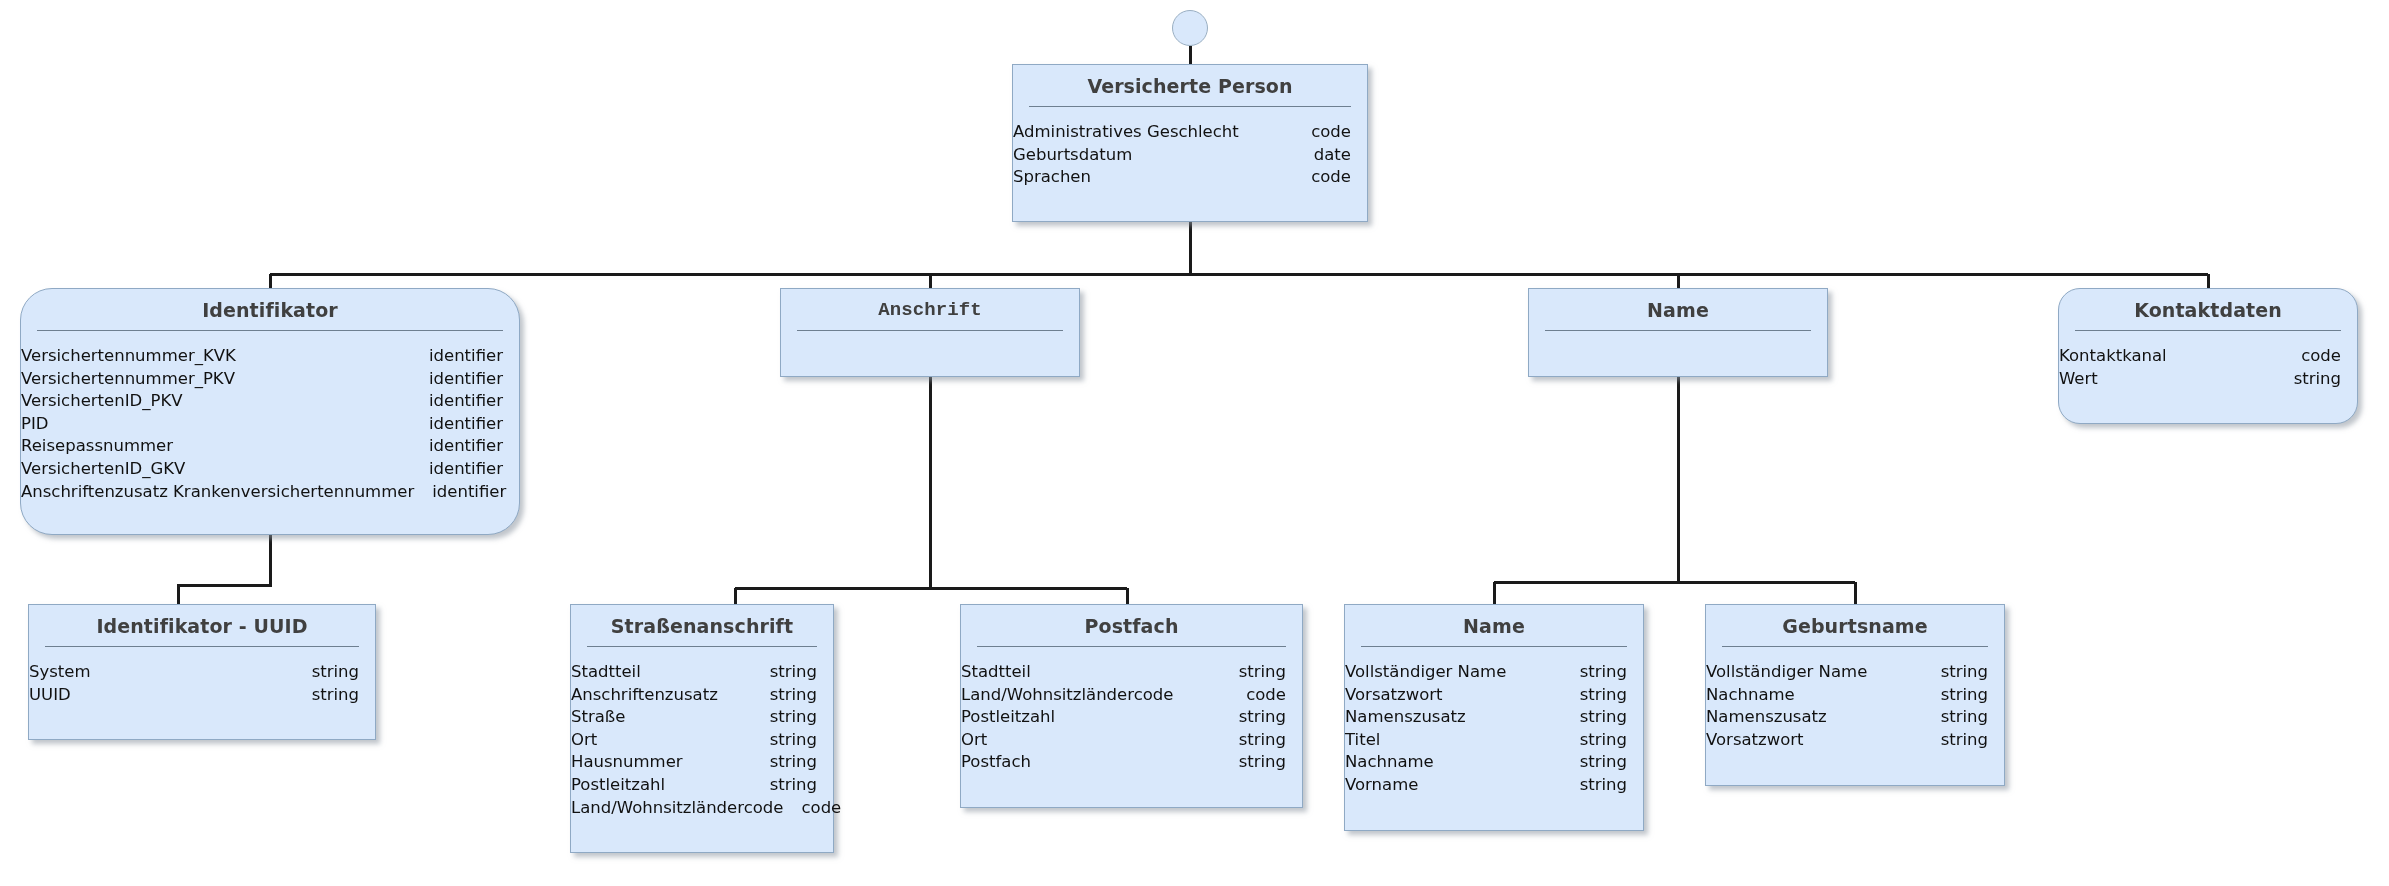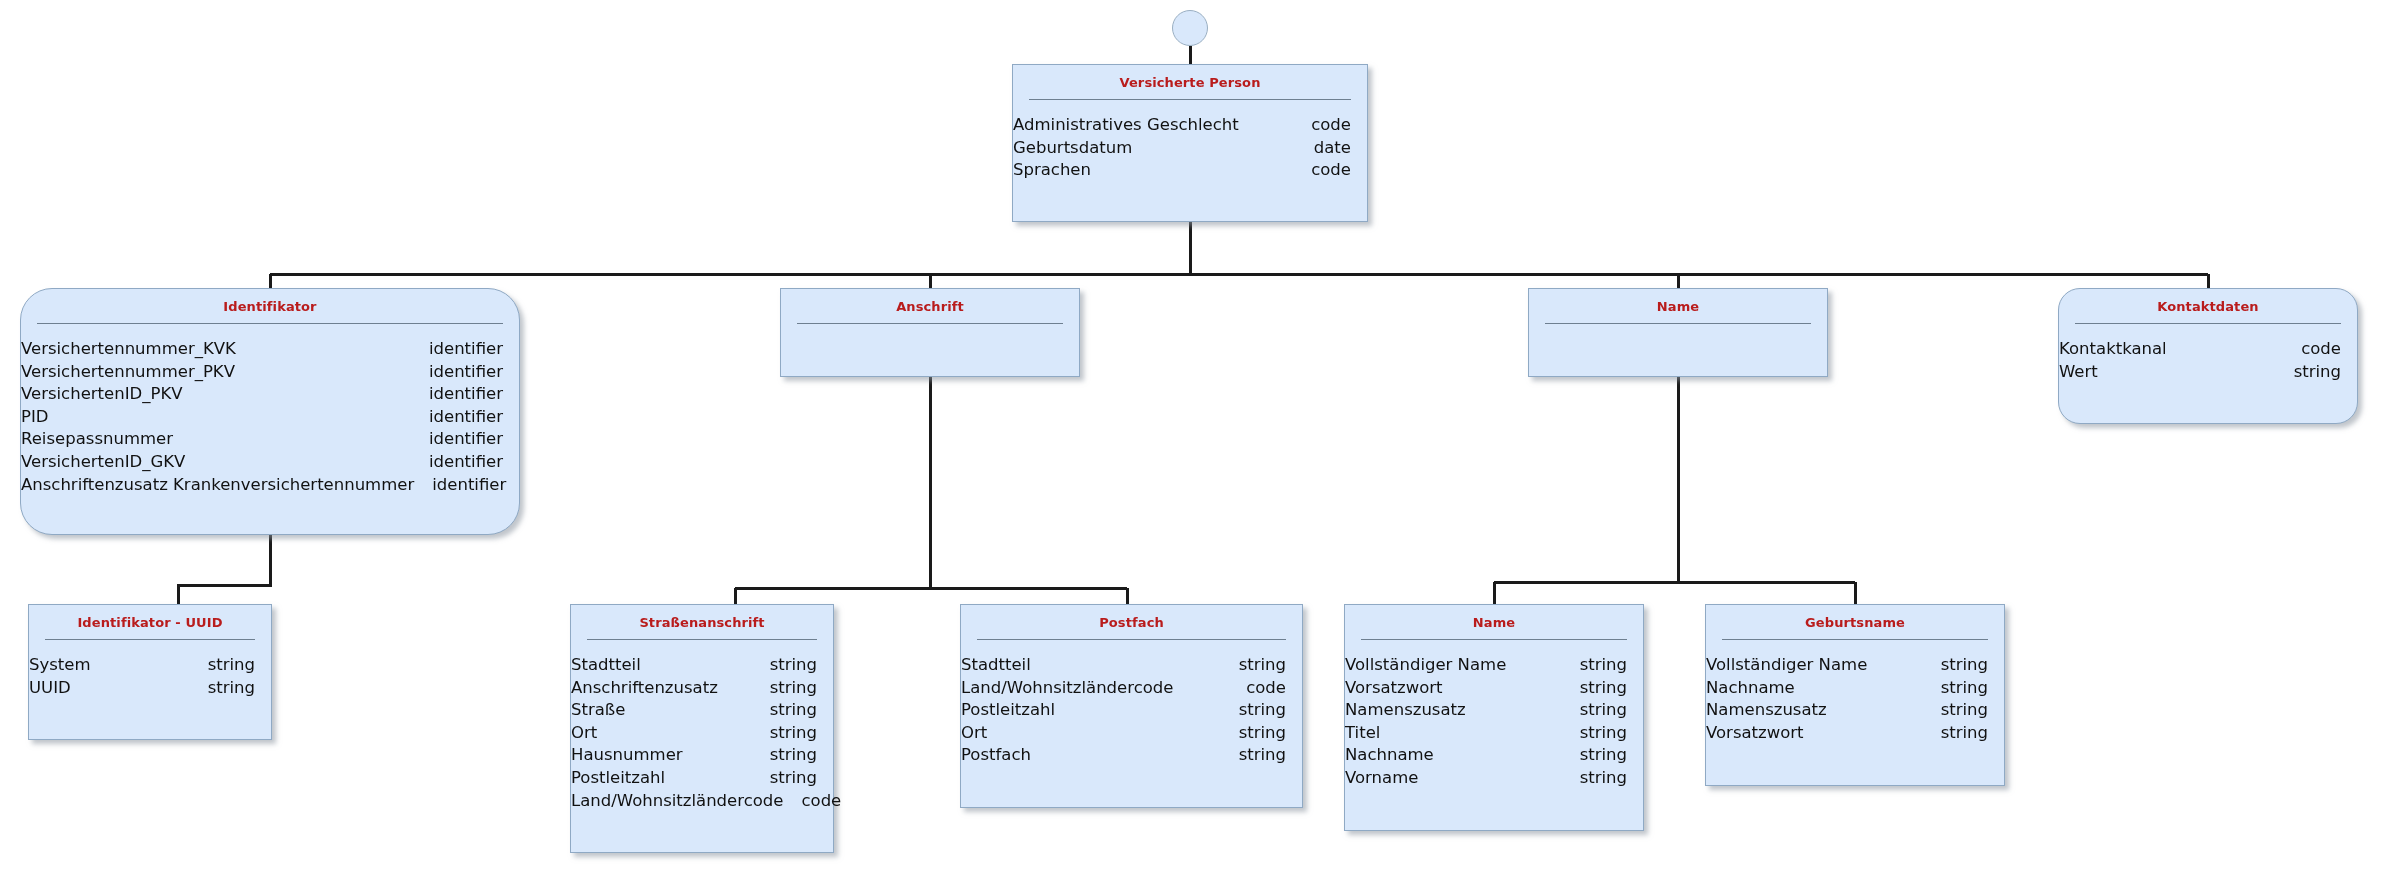--- a/index.html
+++ b/index.html
@@ -33,22 +33,22 @@
     position: absolute;
     box-sizing: border-box;
     background: #d9e8fb;
     border: 1px solid #8fa9c4;
     box-shadow: 4px 4px 5px rgba(140,150,160,0.55);
     z-index: 3;
   }
   .uml-title {
     text-align: center;
     font-weight: bold;
-    font-size: 13px;
-    color: #b91c1c;
+    font-size: 19px;
+    color: #404040;
     padding: 10px 10px 9px 10px;
     letter-spacing: 0.1px;
     white-space: nowrap;
   }
   .uml-divider {
     height: 0;
     border-top: 1px solid #6e7f90;
     margin: 0 16px;
   }
   .uml-attrs {
@@ -162,21 +162,21 @@
         <span class="attr-name">VersichertenID_GKV</span>
         <span class="attr-type">identifier</span>
       </div>
       <div class="attr-row">
         <span class="attr-name">Anschriftenzusatz Krankenversichertennummer</span>
         <span class="attr-type">identifier</span>
       </div>
     </div>
   </div>
 
-  <div class="uml-box" style="left:780px; top:288px; width:300px; height:89px;">
+  <div class="uml-box" style="left:780px; top:288px; width:300px; height:89px;font-family:Liberation Mono, monospace;">
     <div class="uml-title">Anschrift</div>
     <div class="uml-divider"></div>
     <div class="uml-attrs empty"></div>
   </div>
 
   <div class="uml-box" style="left:1528px; top:288px; width:300px; height:89px;">
     <div class="uml-title">Name</div>
     <div class="uml-divider"></div>
     <div class="uml-attrs empty"></div>
   </div>
@@ -189,21 +189,21 @@
         <span class="attr-name">Kontaktkanal</span>
         <span class="attr-type">code</span>
       </div>
       <div class="attr-row">
         <span class="attr-name">Wert</span>
         <span class="attr-type">string</span>
       </div>
     </div>
   </div>
 
-  <div class="uml-box" style="left:28px; top:604px; width:244px; height:136px;">
+  <div class="uml-box" style="left:28px; top:604px; width:348px; height:136px;">
     <div class="uml-title">Identifikator - UUID</div>
     <div class="uml-divider"></div>
     <div class="uml-attrs">
       <div class="attr-row">
         <span class="attr-name">System</span>
         <span class="attr-type">string</span>
       </div>
       <div class="attr-row">
         <span class="attr-name">UUID</span>
         <span class="attr-type">string</span>

